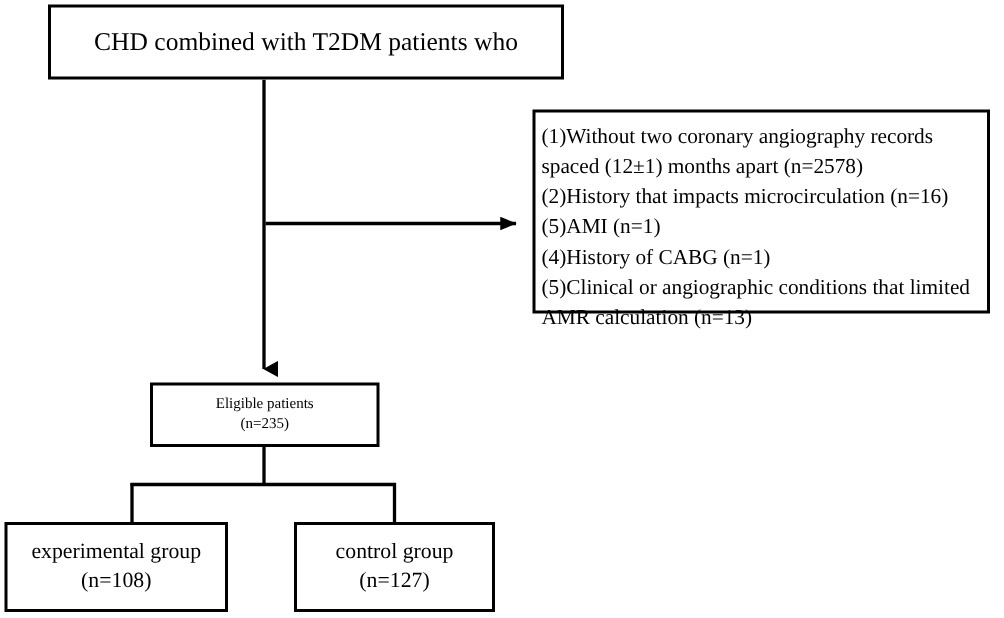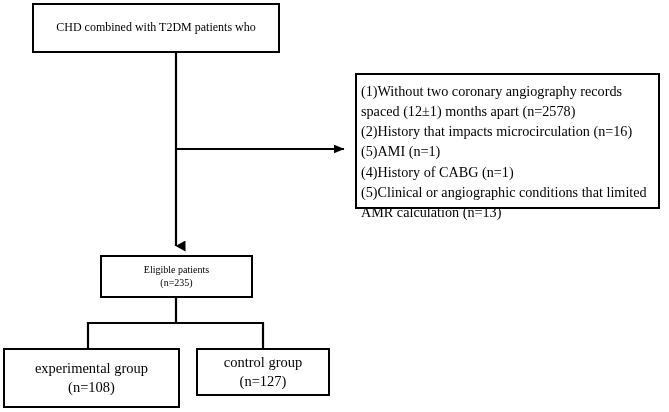--- a/index.html
+++ b/index.html
@@ -39,43 +39,43 @@
     color: #000000;
   }
   .node-line {
     display: block;
     white-space: nowrap;
     line-height: 1.28;
   }
   #box-enrollment {
     left: 32px;
     top: 3px;
-    width: 248px;
+    width: 344px;
     height: 50px;
-    font-size: 12px;
+    font-size: 17px;
   }
   #box-eligible {
     left: 100px;
     top: 255px;
     width: 153px;
     height: 43px;
     font-size: 10px;
   }
   #box-experimental {
     left: 3px;
     top: 348px;
-    width: 177px;
+    width: 149px;
     height: 60px;
     font-size: 14.5px;
   }
   #box-control {
     left: 196px;
     top: 348px;
     width: 134px;
-    height: 48px;
+    height: 60px;
     font-size: 14.5px;
   }
   #box-exclusions {
     left: 355px;
     top: 73px;
     width: 305px;
     height: 136px;
     display: block;
     text-align: left;
     padding: 6px 0 0 4px;

